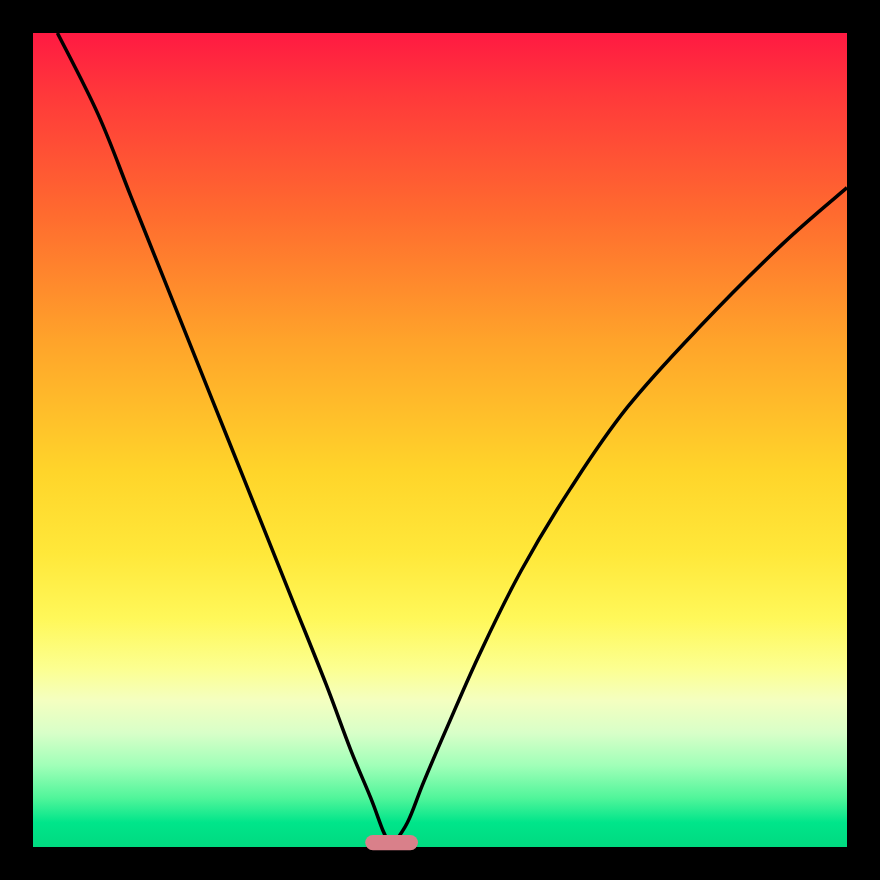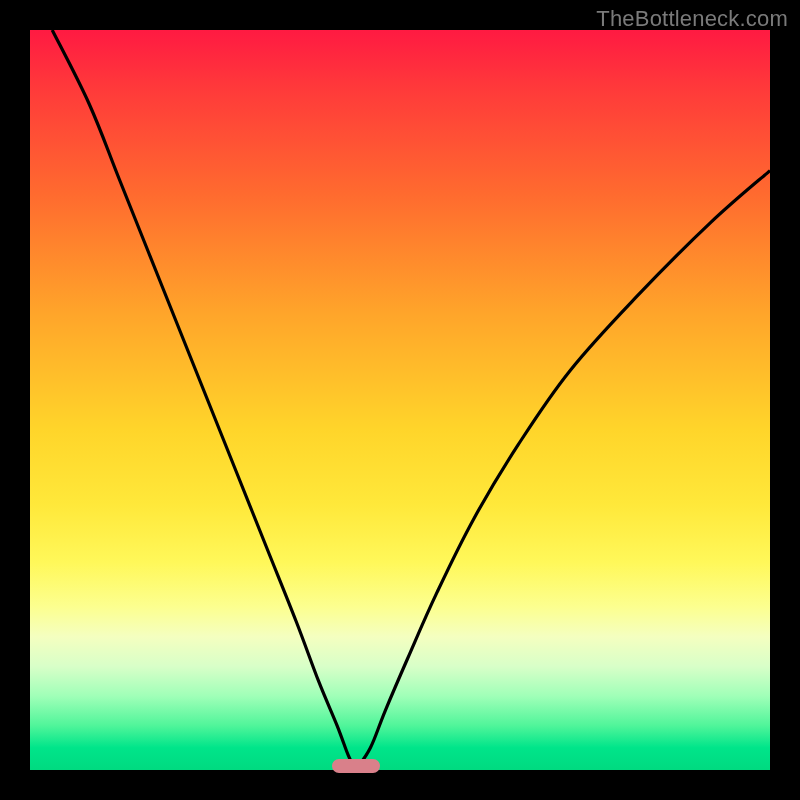--- a/index.html
+++ b/index.html
@@ -69,21 +69,20 @@
   svg.curves path {
     fill: none;
     stroke: #000;
     stroke-width: 3.2;
   }
 </style>
 </head>
 <body>
 
 <div class="frame">
-  <div class="watermark">TheBottleneck.com</div>
 
   <div class="plot-area">
     <svg class="curves" viewBox="0 0 740 740" preserveAspectRatio="none">
       <path d="M 22.2 0 C 28.86 13.32, 47.212 47.36, 59.2 74 C 71.188 100.64, 78.14399999999999 121.36, 88.8 148 C 99.456 174.64, 107.744 195.36, 118.4 222 C 129.056 248.64, 137.344 269.36, 148 296 C 158.656 322.64, 166.944 343.36, 177.6 370 C 188.256 396.64, 196.544 417.36, 207.20000000000002 444 C 217.85600000000002 470.64, 226.144 491.36, 236.8 518 C 247.45600000000002 544.64, 257.07599999999996 568.024, 266.4 592 C 275.724 615.976, 281.274 632.552, 288.6 651.2 C 295.92600000000004 669.8480000000001, 301.772 682.28, 307.09999999999997 695.6 C 312.42799999999994 708.9200000000001, 314.87 717.2080000000001, 318.2 725.2 C 321.53 733.192, 324.26800000000003 737.336, 325.6 740"></path>
       <path d="M 325.6 740 C 328.264 736.004, 335.07200000000006 728.456, 340.40000000000003 717.8 C 345.728 707.1439999999999, 348.53999999999996 696.784, 355.2 680.8 C 361.86 664.8159999999999, 368.076 650.312, 377.40000000000003 629 C 386.72400000000005 607.688, 395.01200000000006 587.708, 407.00000000000006 562.4 C 418.98800000000006 537.092, 429.348 515.04, 444 488.4 C 458.652 461.76, 471.08400000000006 441.03999999999996, 488.40000000000003 414.4 C 505.716 387.76, 518.8879999999999 367.03999999999996, 540.1999999999999 340.4 C 561.512 313.76, 581.492 293.03999999999996, 606.8 266.4 C 632.108 239.76, 656.8240000000001 215.04399999999998, 680.8000000000001 192.39999999999998 C 704.7760000000001 169.75599999999997, 729.344 149.92399999999992, 740 140.5999999999999"></path>
     </svg>
     <div class="marker" style="left: 325.6px; top: 736px;"></div>
   </div>
 </div>
 

